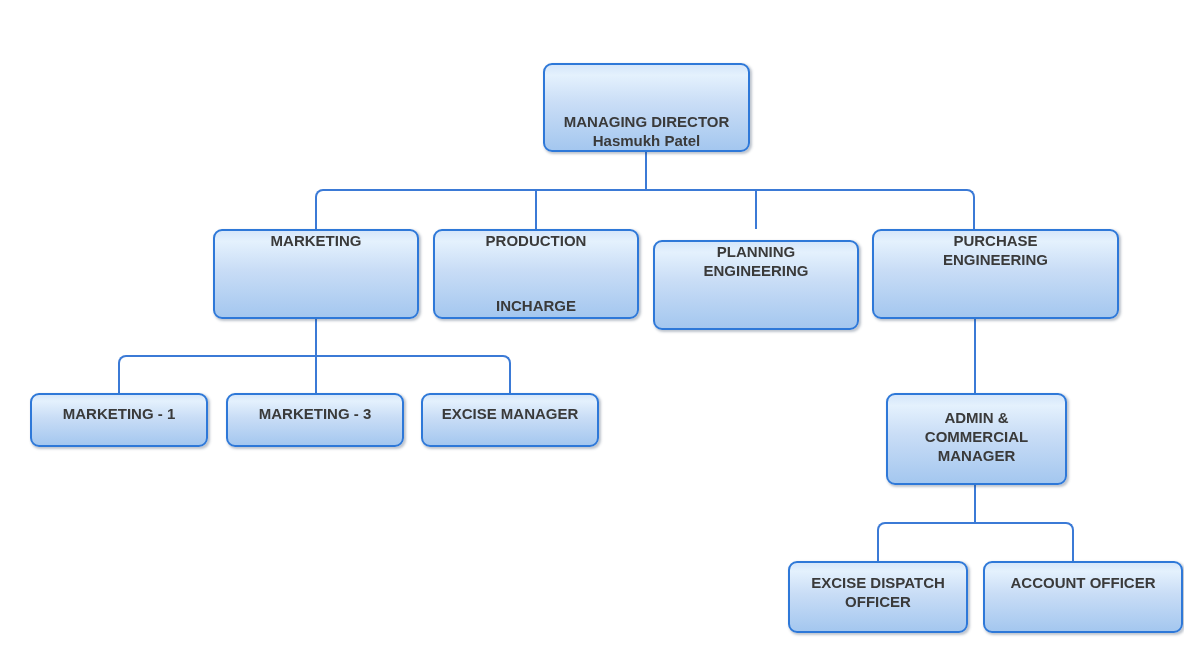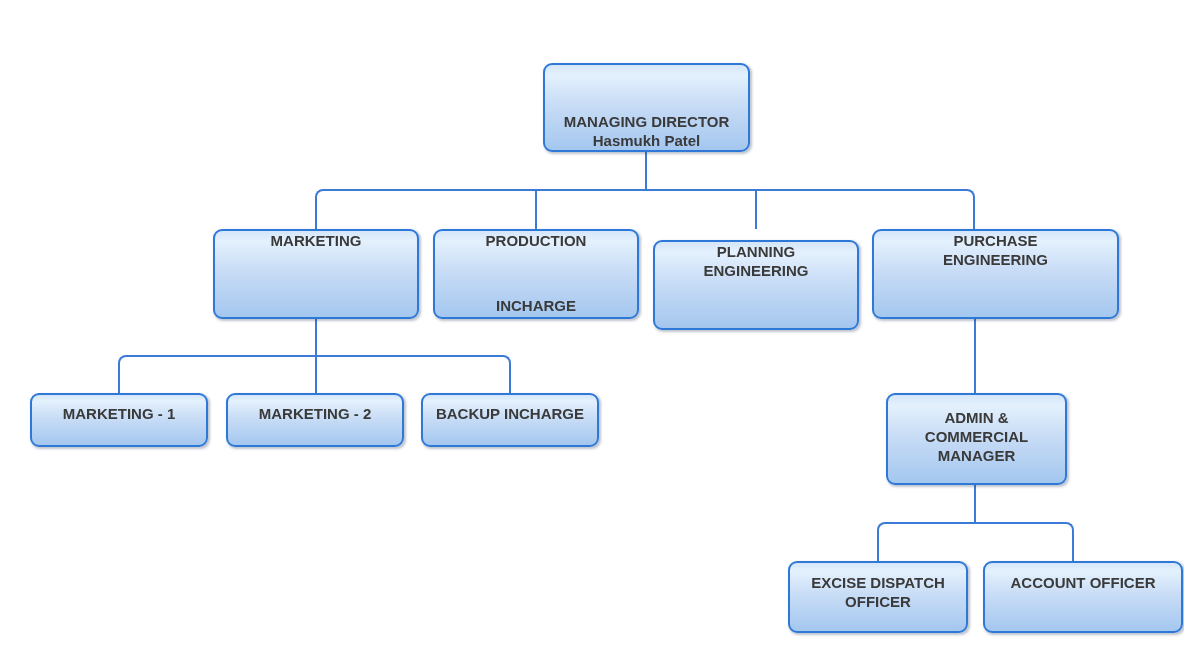--- a/index.html
+++ b/index.html
@@ -90,25 +90,25 @@
   <div class="node pad-top" style="left:872px; top:229px; width:247px; height:90px;">
     <div class="line">PURCHASE</div>
     <div class="line">ENGINEERING</div>
   </div>
 
   <div class="node pad-top" style="left:30px; top:393px; width:178px; height:54px; padding-top:9px;">
     <div class="line">MARKETING - 1</div>
   </div>
 
   <div class="node pad-top" style="left:226px; top:393px; width:178px; height:54px; padding-top:9px;">
-    <div class="line">MARKETING - 2</div>
+    <div class="line">MARKETING - 3</div>
   </div>
 
   <div class="node pad-top" style="left:421px; top:393px; width:178px; height:54px; padding-top:9px;">
-    <div class="line">BACKUP INCHARGE</div>
+    <div class="line">EXCISE MANAGER</div>
   </div>
 
   <div class="node pad-top-lg" style="left:886px; top:393px; width:181px; height:92px;">
     <div class="line">ADMIN &amp;</div>
     <div class="line">COMMERCIAL</div>
     <div class="line">MANAGER</div>
   </div>
 
   <div class="node pad-top" style="left:788px; top:561px; width:180px; height:72px; padding-top:10px;">
     <div class="line">EXCISE DISPATCH</div>

